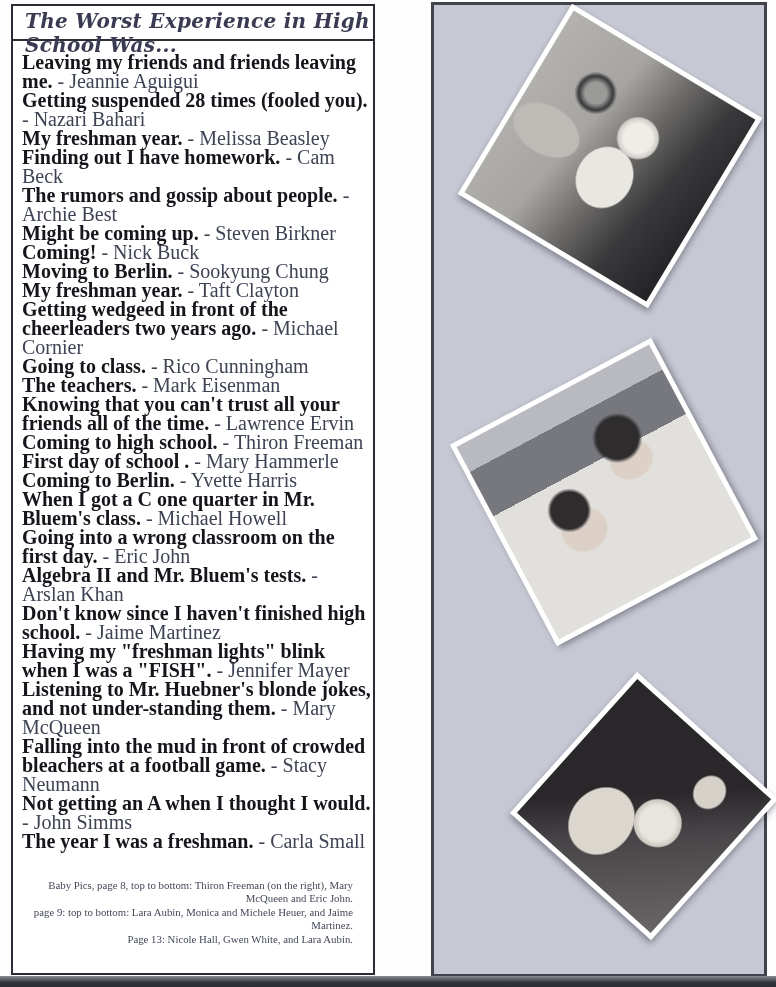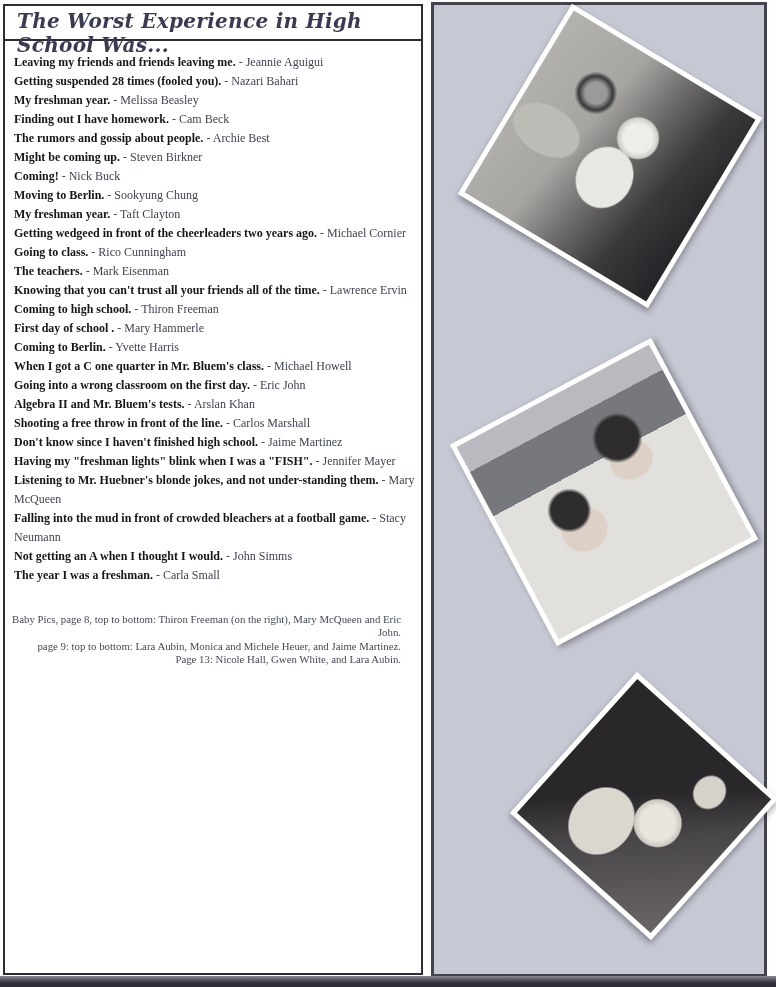--- a/index.html
+++ b/index.html
@@ -1,27 +1,27 @@
 <!DOCTYPE html>
 <html><head>
 <meta charset="utf-8">
 <style>
   html,body { margin:0; padding:0; background:#fdfdfe; }
   .page { position:relative; width:776px; height:987px; background:#fdfdfe; overflow:hidden;
           font-family:"Liberation Serif", serif; }
 
   
-  .content-box { position:absolute; left:3px; top:4px; width:420px; height:971px;
+  .content-box { position:absolute; left:11px; top:4px; width:364px; height:971px;
                  border:2px solid #2b2c35; background:#ffffff; box-sizing:border-box; }
   .title-strip { height:30px; border-bottom:2px solid #2b2c35; padding:3px 0 0 12px; box-sizing:content-box; }
   .title { font-family:"DejaVu Serif", serif; font-style:italic; font-weight:bold;
            font-size:20px; color:#3a3b52; letter-spacing:0.3px; }
 
   .entries { padding:12px 1px 0 9px; }
-  .entry { margin:0; font-size:12px; line-height:19px; color:#3e4354; }
+  .entry { margin:0; font-size:20px; line-height:19px; color:#3e4354; }
   .entry b { color:#15151b; }
 
   .caption { margin-top:28px; padding-right:20px; text-align:right;
              font-size:10.8px; line-height:13.4px; color:#434859; }
   .caption-line { margin:0; }
 
   
   .photo-panel { position:absolute; left:431px; top:2px; width:336px; height:975px;
                  background:#c6c8d3; border:3px solid #42434c; box-sizing:border-box; }
   .photo { position:absolute; background:#ffffff; padding:5px;
@@ -80,21 +80,20 @@
         <p class="entry"><b>Getting wedgeed in front of the cheerleaders two years ago.</b><span> - Michael Cornier</span></p>
         <p class="entry"><b>Going to class.</b><span> - Rico Cunningham</span></p>
         <p class="entry"><b>The teachers.</b><span> - Mark Eisenman</span></p>
         <p class="entry"><b>Knowing that you can't trust all your friends all of the time.</b><span> - Lawrence Ervin</span></p>
         <p class="entry"><b>Coming to high school.</b><span> - Thiron Freeman</span></p>
         <p class="entry"><b>First day of school .</b><span> - Mary Hammerle</span></p>
         <p class="entry"><b>Coming to Berlin.</b><span> - Yvette Harris</span></p>
         <p class="entry"><b>When I got a C one quarter in Mr. Bluem's class.</b><span> - Michael  Howell</span></p>
         <p class="entry"><b>Going into a wrong classroom on the first day.</b><span> -  Eric John</span></p>
         <p class="entry"><b>Algebra II and Mr. Bluem's tests.</b><span> - Arslan Khan</span></p>
-        <p class="entry"><b>Shooting a free throw in front of the line.</b><span> - Carlos Marshall</span></p>
         <p class="entry"><b>Don't know since I haven't finished high school.</b><span> - Jaime Martinez</span></p>
         <p class="entry"><b>Having my "freshman lights" blink when I was a "FISH".</b><span> - Jennifer Mayer</span></p>
         <p class="entry"><b>Listening to Mr. Huebner's blonde jokes, and not under-standing them.</b><span> -  Mary McQueen</span></p>
         <p class="entry"><b>Falling into the mud in front of crowded bleachers at a football game.</b><span> - Stacy Neumann</span></p>
         <p class="entry"><b>Not getting an A when I thought I would.</b><span> - John Simms</span></p>
         <p class="entry"><b>The year I was a freshman.</b><span> - Carla Small</span></p>
       </div>
     <div class="caption" id="caption">
         <div class="caption-line">Baby Pics, page 8, top to bottom:  Thiron Freeman (on the right), Mary McQueen and Eric John.</div>
         <div class="caption-line">page 9: top to bottom: Lara Aubin, Monica and Michele Heuer, and Jaime Martinez.</div>

